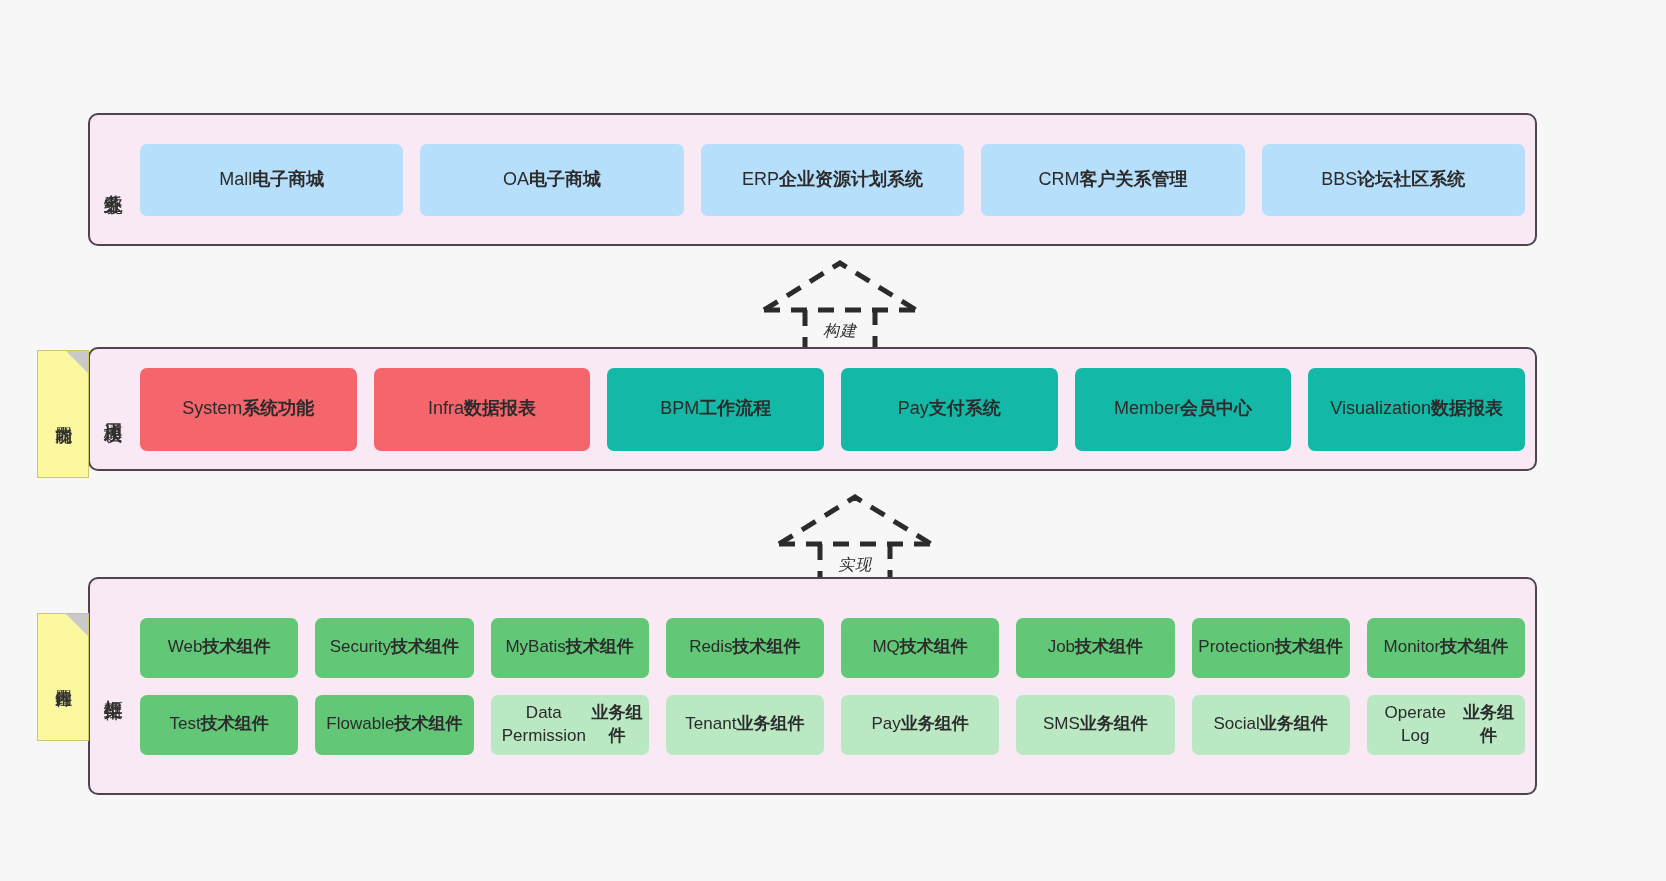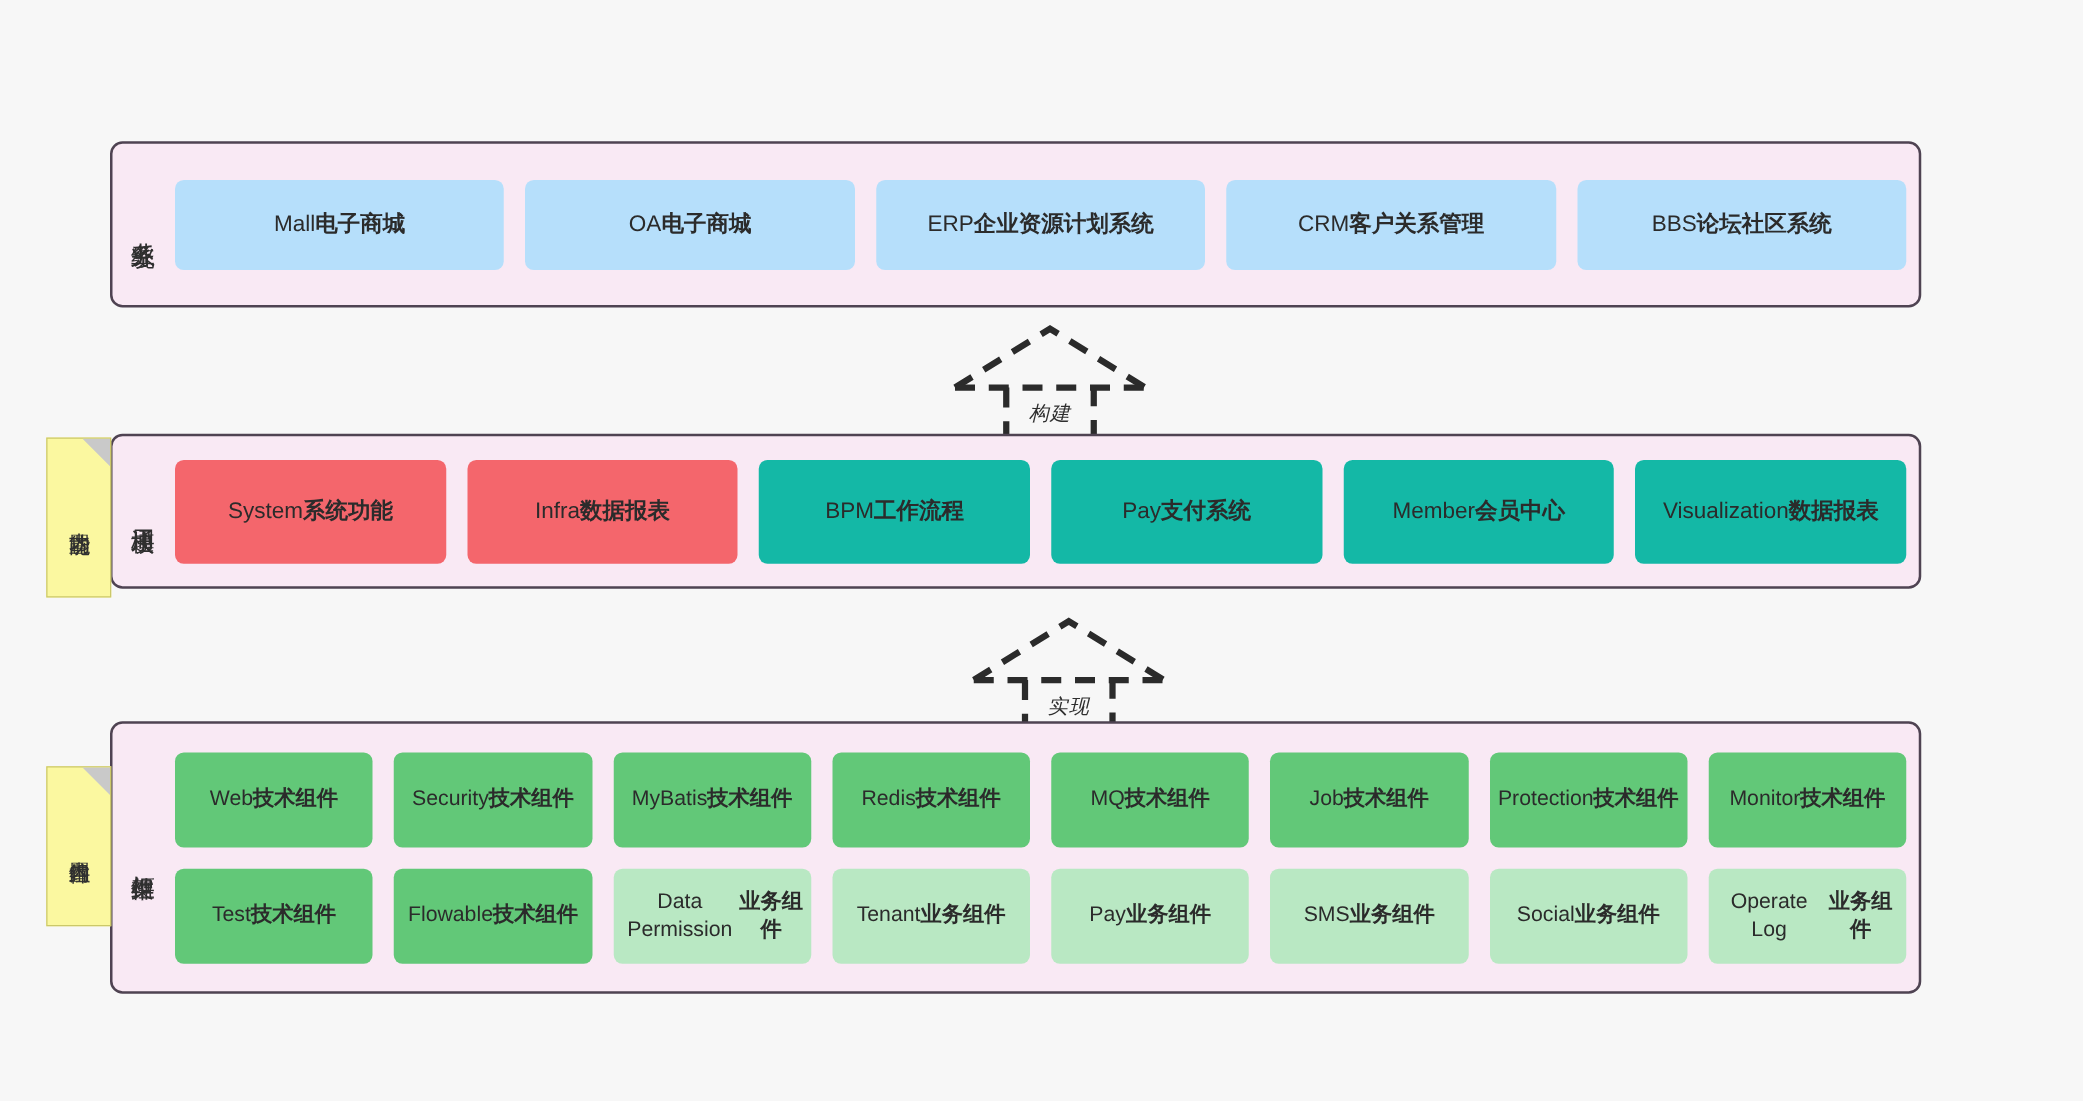--- a/index.html
+++ b/index.html
@@ -86,21 +86,21 @@
   
   #layer-business { left: 88px; top: 113px; width: 1449px; height: 133px; }
   #layer-business .card { height: 72px; }
 
   
   #layer-common { left: 88px; top: 347px; width: 1449px; height: 124px; }
   #layer-common .card { height: 83px; }
 
   
   #layer-framework { left: 88px; top: 577px; width: 1449px; height: 218px; }
-  #layer-framework .card { height: 76px; font-size: 17px; }
+  #layer-framework .card { height: 60px; font-size: 17px; }
 
   
   .note {
     position: absolute;
     background: #fbf8a0;
     border: 1px solid #cbc86a;
     box-sizing: border-box;
     display: flex;
     align-items: center;
     justify-content: center;

